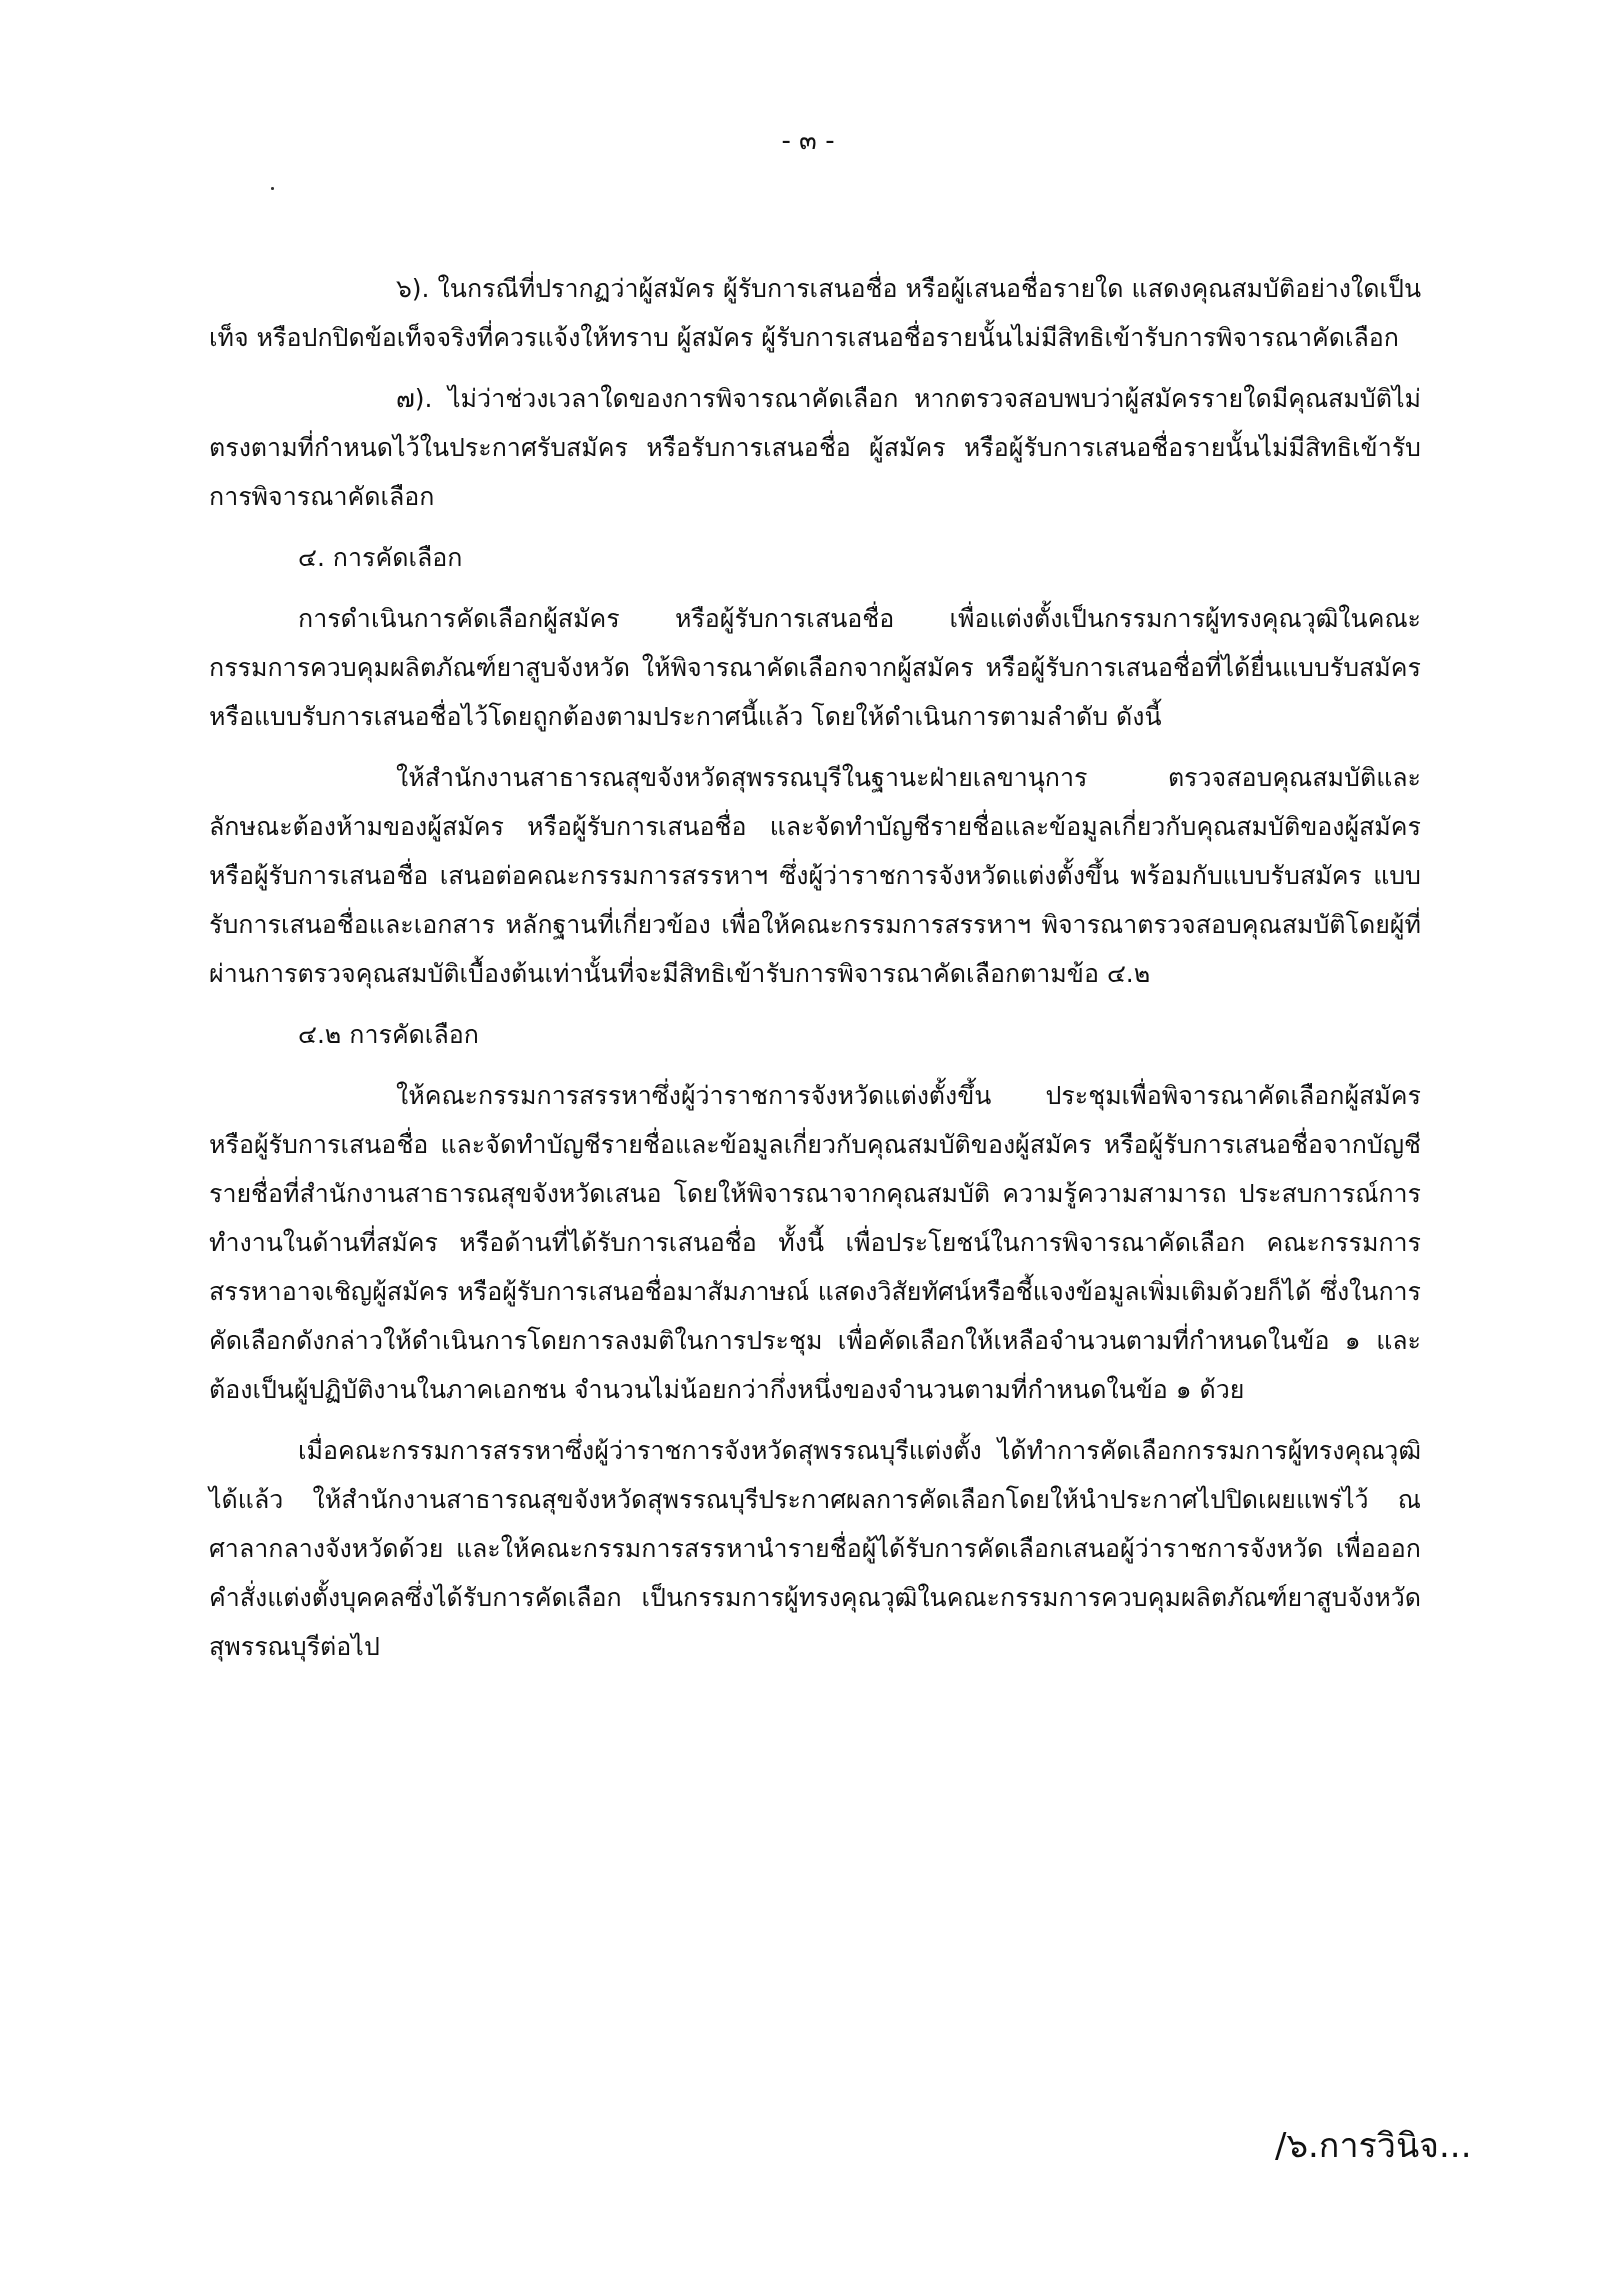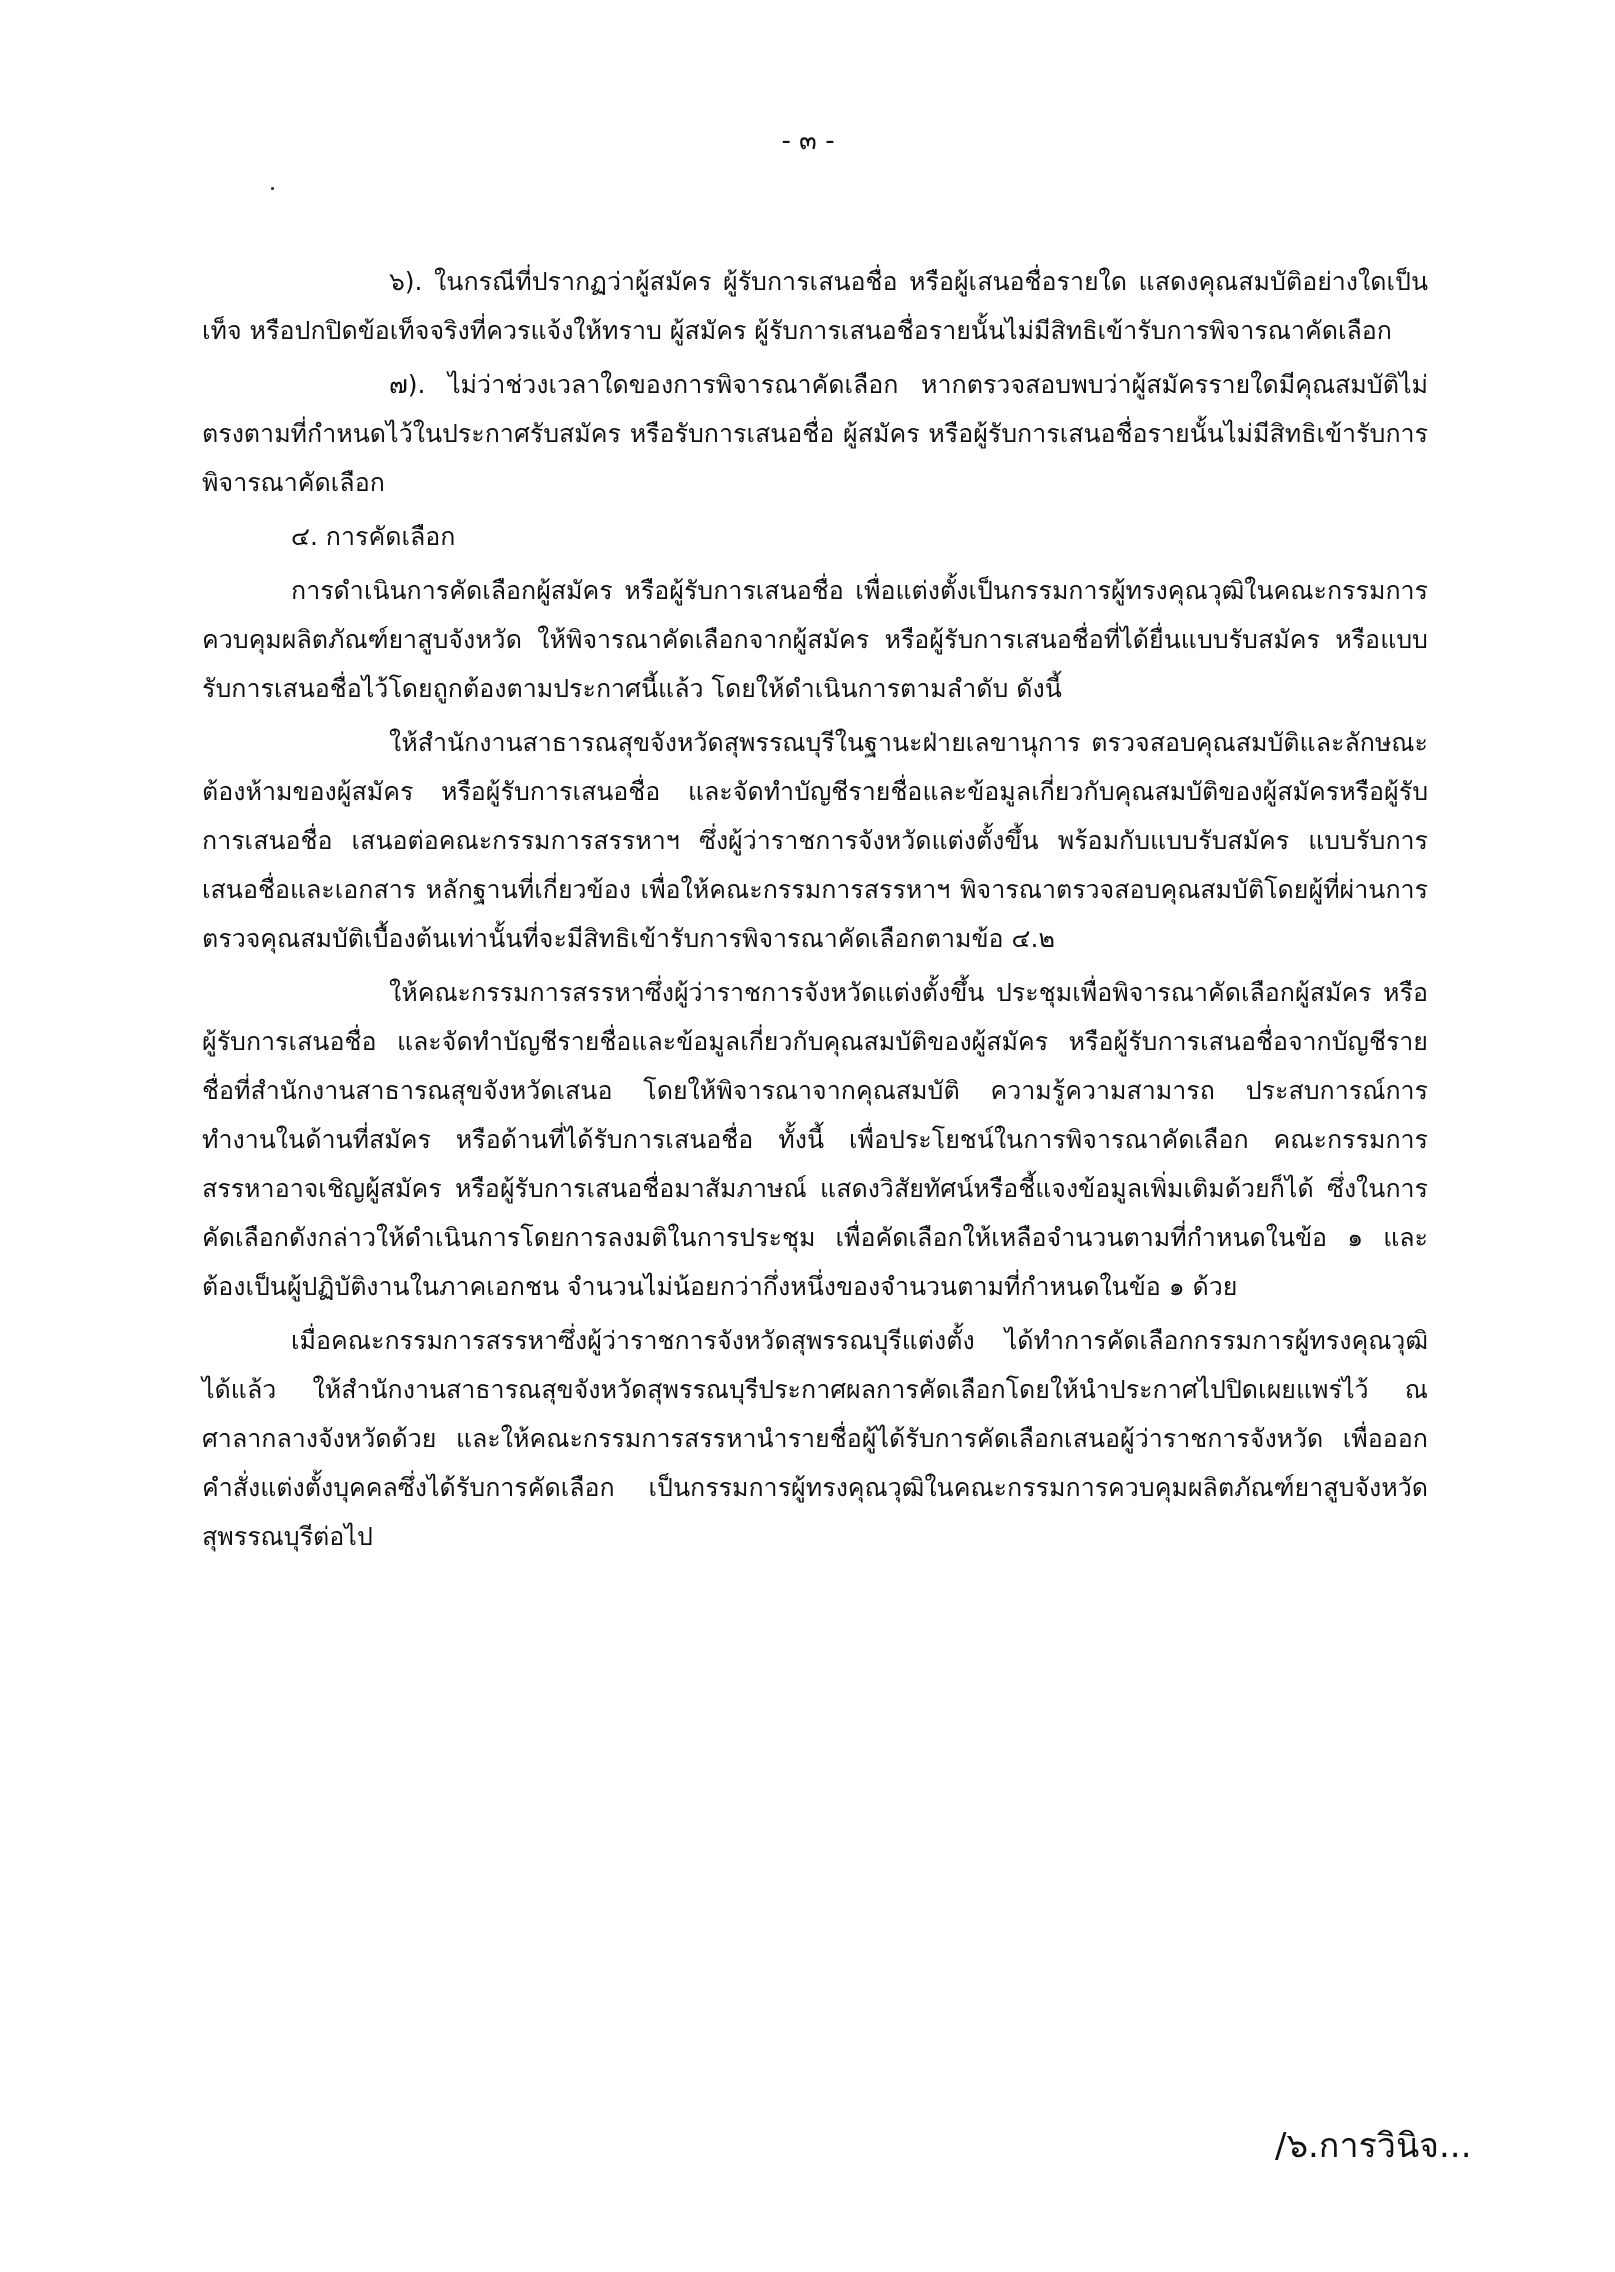--- a/index.html
+++ b/index.html
@@ -3,37 +3,38 @@
 <meta charset="utf-8">
 <style>
   html, body { margin:0; padding:0; background:#ffffff; }
   body { width:1616px; height:2273px; position:relative; overflow:hidden;
          font-family:"DejaVu Sans", sans-serif; color:#111; }
   .page-num { position:absolute; top:119px; left:0; width:1616px; text-align:center;
               font-size:26px; }
   .dot { position:absolute; left:271px; top:187px; width:2.6px; height:2.6px; background:#333; border-radius:1.3px; }
   .body { position:absolute; left:197px; top:252px; width:1236px;
           font-size:25px; line-height:49px; }
-  .p { margin:5px; text-align:justify; text-align-last:left; }
+  .p { margin:12px; text-align:justify; text-align-last:left; }
   .ind1 { text-indent:89px; }
   .ind2 { text-indent:187px; }
   .indent-block { padding-left:89px; }
   .bold { font-weight:normal; }
   .footer { position:absolute; left:1275px; top:2118px; font-size:34px; }
 </style>
 </head>
 <body>
 
 <div class="page-num">- ๓ -</div>
 <div class="dot"></div>
 
 <div class="body">
   <p class="p ind2">๖). ในกรณีที่ปรากฏว่าผู้สมัคร ผู้รับการเสนอชื่อ หรือผู้เสนอชื่อรายใด แสดงคุณสมบัติอย่างใดเป็นเท็จ หรือปกปิดข้อเท็จจริงที่ควรแจ้งให้ทราบ ผู้สมัคร ผู้รับการเสนอชื่อรายนั้นไม่มีสิทธิเข้ารับการพิจารณาคัดเลือก</p>
   <p class="p ind2">๗). ไม่ว่าช่วงเวลาใดของการพิจารณาคัดเลือก หากตรวจสอบพบว่าผู้สมัครรายใดมีคุณสมบัติไม่ตรงตามที่กำหนดไว้ในประกาศรับสมัคร หรือรับการเสนอชื่อ ผู้สมัคร หรือผู้รับการเสนอชื่อรายนั้นไม่มีสิทธิเข้ารับการพิจารณาคัดเลือก</p>
   <p class="p indent-block bold">๔. การคัดเลือก</p>
   <p class="p ind1">การดำเนินการคัดเลือกผู้สมัคร หรือผู้รับการเสนอชื่อ เพื่อแต่งตั้งเป็นกรรมการผู้ทรงคุณวุฒิในคณะกรรมการควบคุมผลิตภัณฑ์ยาสูบจังหวัด ให้พิจารณาคัดเลือกจากผู้สมัคร หรือผู้รับการเสนอชื่อที่ได้ยื่นแบบรับสมัคร หรือแบบรับการเสนอชื่อไว้โดยถูกต้องตามประกาศนี้แล้ว  โดยให้ดำเนินการตามลำดับ ดังนี้</p>
   <p class="p ind2">ให้สำนักงานสาธารณสุขจังหวัดสุพรรณบุรีในฐานะฝ่ายเลขานุการ  ตรวจสอบคุณสมบัติและลักษณะต้องห้ามของผู้สมัคร หรือผู้รับการเสนอชื่อ และจัดทำบัญชีรายชื่อและข้อมูลเกี่ยวกับคุณสมบัติของผู้สมัครหรือผู้รับการเสนอชื่อ เสนอต่อคณะกรรมการสรรหาฯ ซึ่งผู้ว่าราชการจังหวัดแต่งตั้งขึ้น พร้อมกับแบบรับสมัคร แบบรับการเสนอชื่อและเอกสาร หลักฐานที่เกี่ยวข้อง เพื่อให้คณะกรรมการสรรหาฯ พิจารณาตรวจสอบคุณสมบัติโดยผู้ที่ผ่านการตรวจคุณสมบัติเบื้องต้นเท่านั้นที่จะมีสิทธิเข้ารับการพิจารณาคัดเลือกตามข้อ ๔.๒</p>
+  <p class="p indent-block">๔.๒ การคัดเลือก</p>
   <p class="p ind2">ให้คณะกรรมการสรรหาซึ่งผู้ว่าราชการจังหวัดแต่งตั้งขึ้น ประชุมเพื่อพิจารณาคัดเลือกผู้สมัคร หรือผู้รับการเสนอชื่อ และจัดทำบัญชีรายชื่อและข้อมูลเกี่ยวกับคุณสมบัติของผู้สมัคร หรือผู้รับการเสนอชื่อจากบัญชีรายชื่อที่สำนักงานสาธารณสุขจังหวัดเสนอ โดยให้พิจารณาจากคุณสมบัติ ความรู้ความสามารถ ประสบการณ์การทำงานในด้านที่สมัคร หรือด้านที่ได้รับการเสนอชื่อ  ทั้งนี้ เพื่อประโยชน์ในการพิจารณาคัดเลือก คณะกรรมการสรรหาอาจเชิญผู้สมัคร หรือผู้รับการเสนอชื่อมาสัมภาษณ์ แสดงวิสัยทัศน์หรือชี้แจงข้อมูลเพิ่มเติมด้วยก็ได้ ซึ่งในการคัดเลือกดังกล่าวให้ดำเนินการโดยการลงมติในการประชุม เพื่อคัดเลือกให้เหลือจำนวนตามที่กำหนดในข้อ ๑ และต้องเป็นผู้ปฏิบัติงานในภาคเอกชน จำนวนไม่น้อยกว่ากึ่งหนึ่งของจำนวนตามที่กำหนดในข้อ ๑ ด้วย</p>
   <p class="p ind1">เมื่อคณะกรรมการสรรหาซึ่งผู้ว่าราชการจังหวัดสุพรรณบุรีแต่งตั้ง ได้ทำการคัดเลือกกรรมการผู้ทรงคุณวุฒิได้แล้ว ให้สำนักงานสาธารณสุขจังหวัดสุพรรณบุรีประกาศผลการคัดเลือกโดยให้นำประกาศไปปิดเผยแพร่ไว้ ณ ศาลากลางจังหวัดด้วย และให้คณะกรรมการสรรหานำรายชื่อผู้ได้รับการคัดเลือกเสนอผู้ว่าราชการจังหวัด  เพื่อออกคำสั่งแต่งตั้งบุคคลซึ่งได้รับการคัดเลือก เป็นกรรมการผู้ทรงคุณวุฒิในคณะกรรมการควบคุมผลิตภัณฑ์ยาสูบจังหวัดสุพรรณบุรีต่อไป</p>
 </div>
 
 <div class="footer">/๖.การวินิจ...</div>
 
 
 </body></html>

